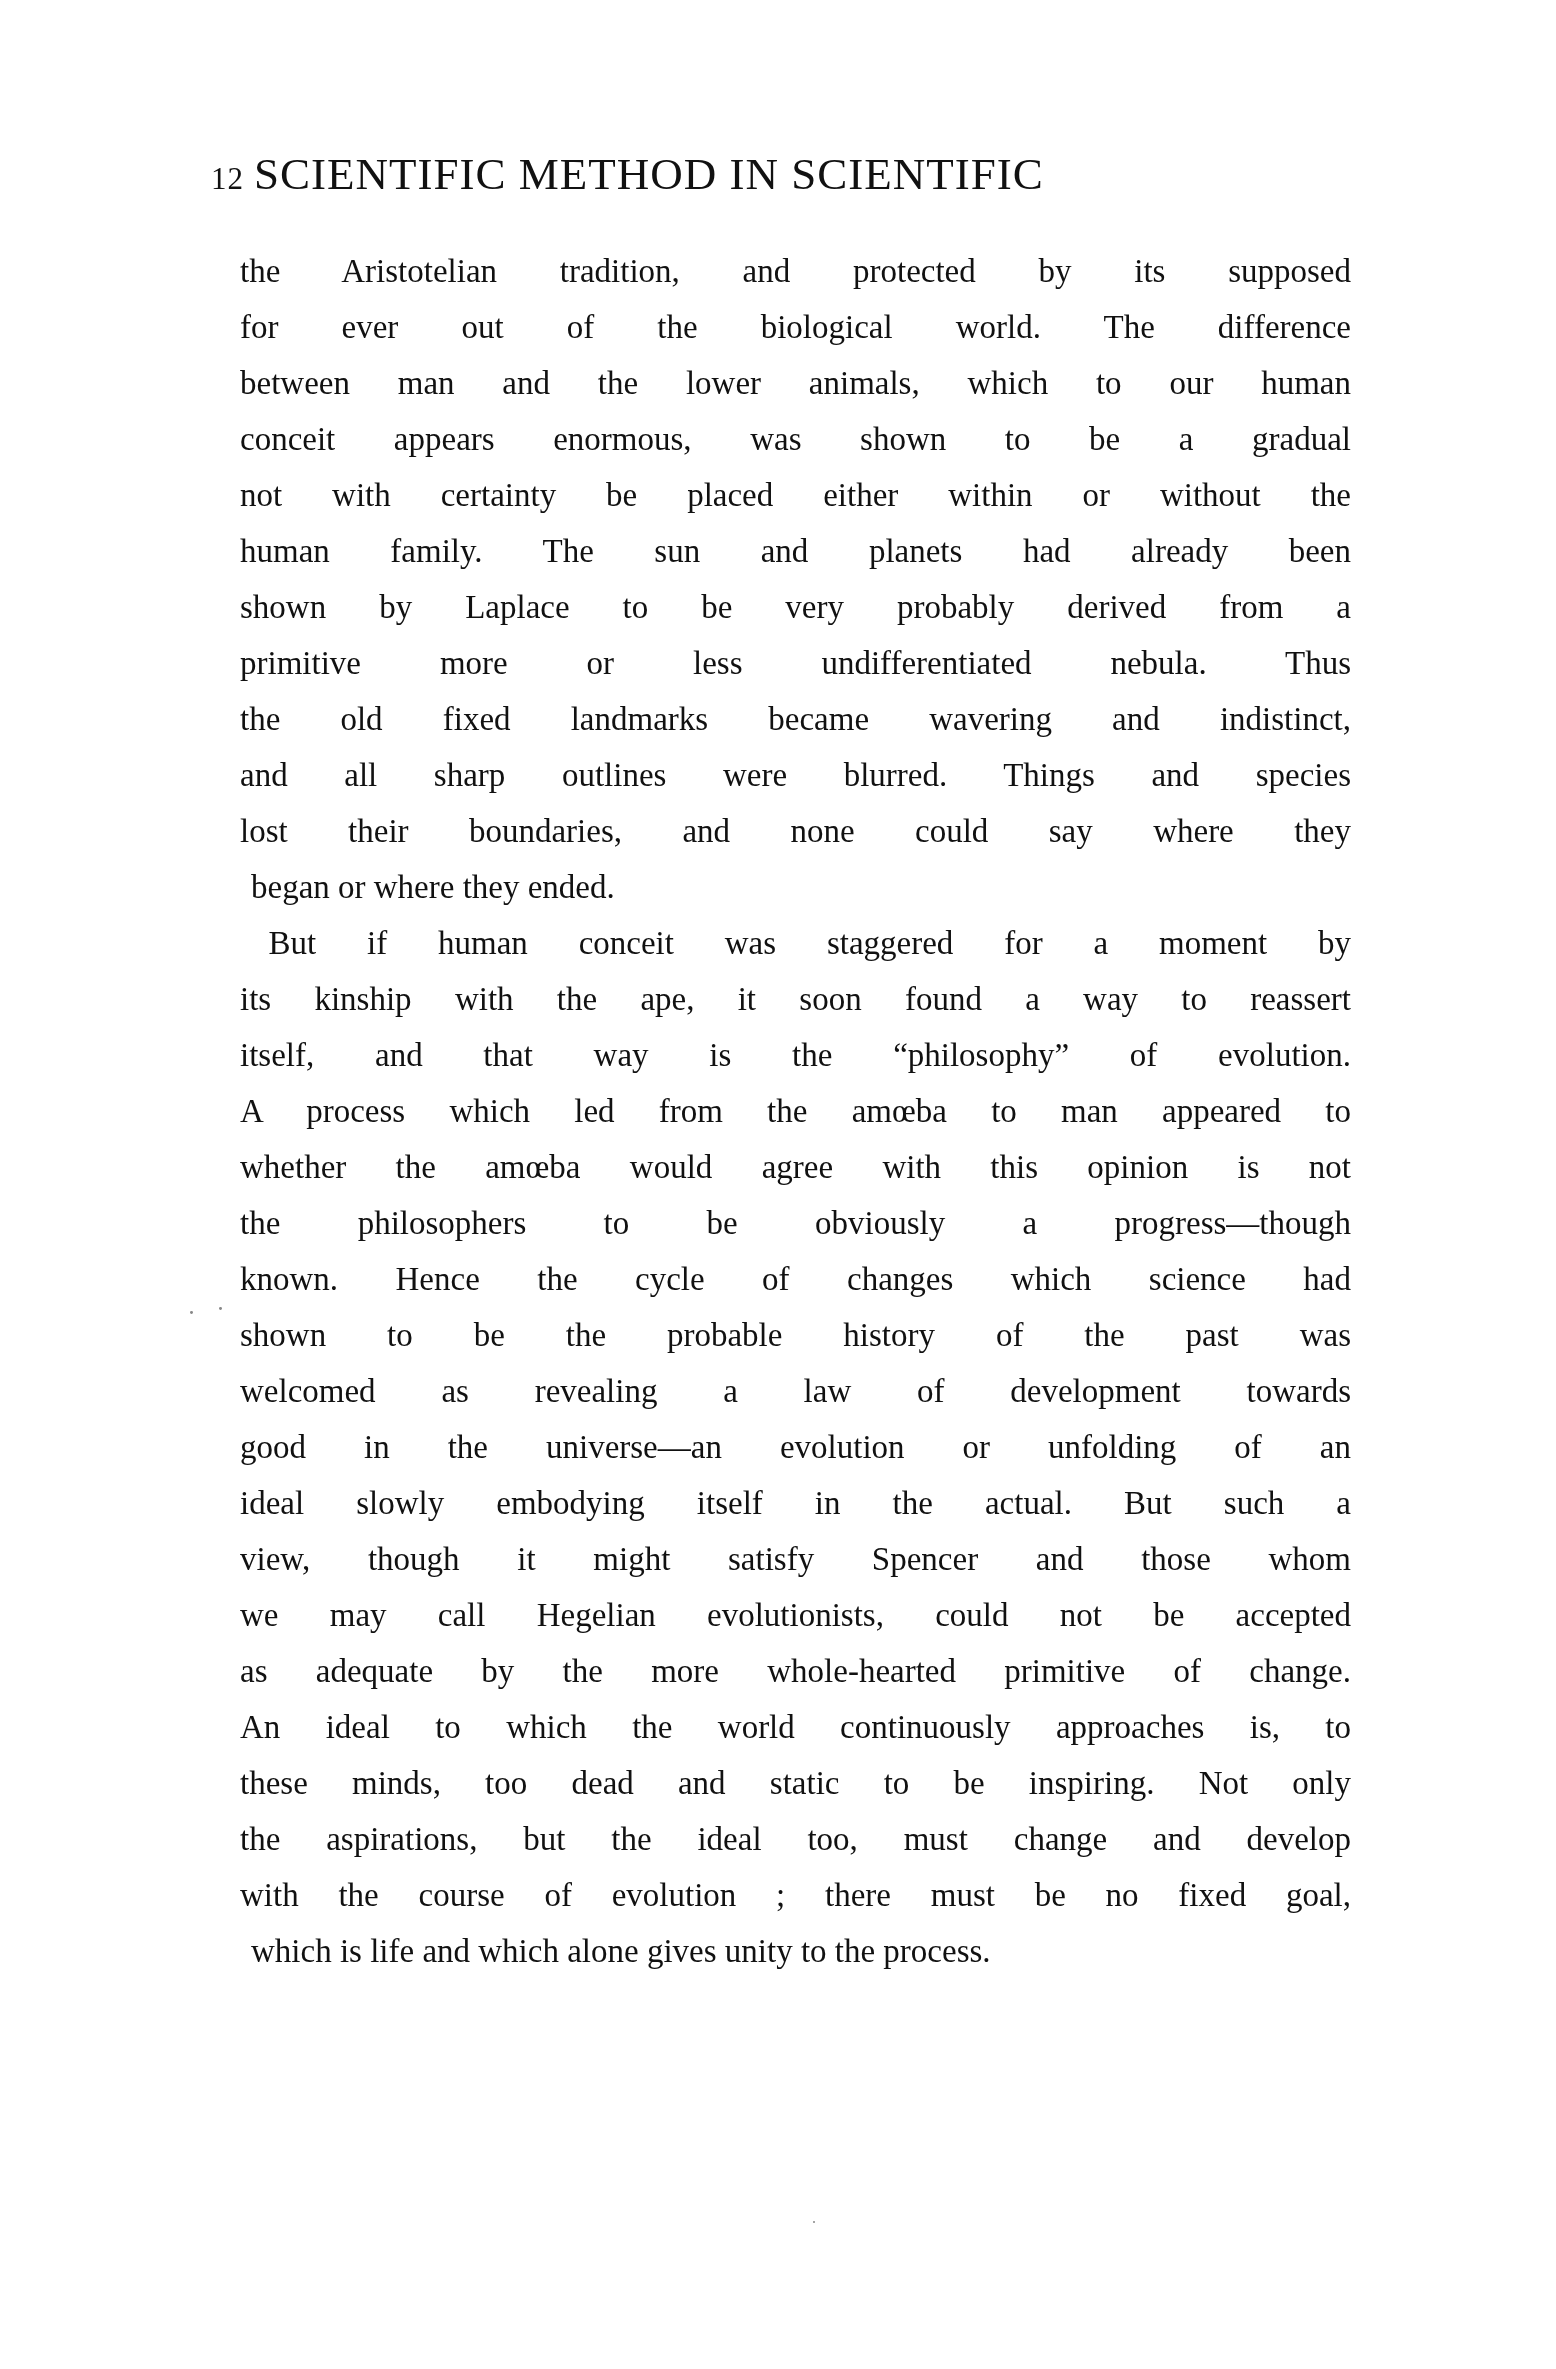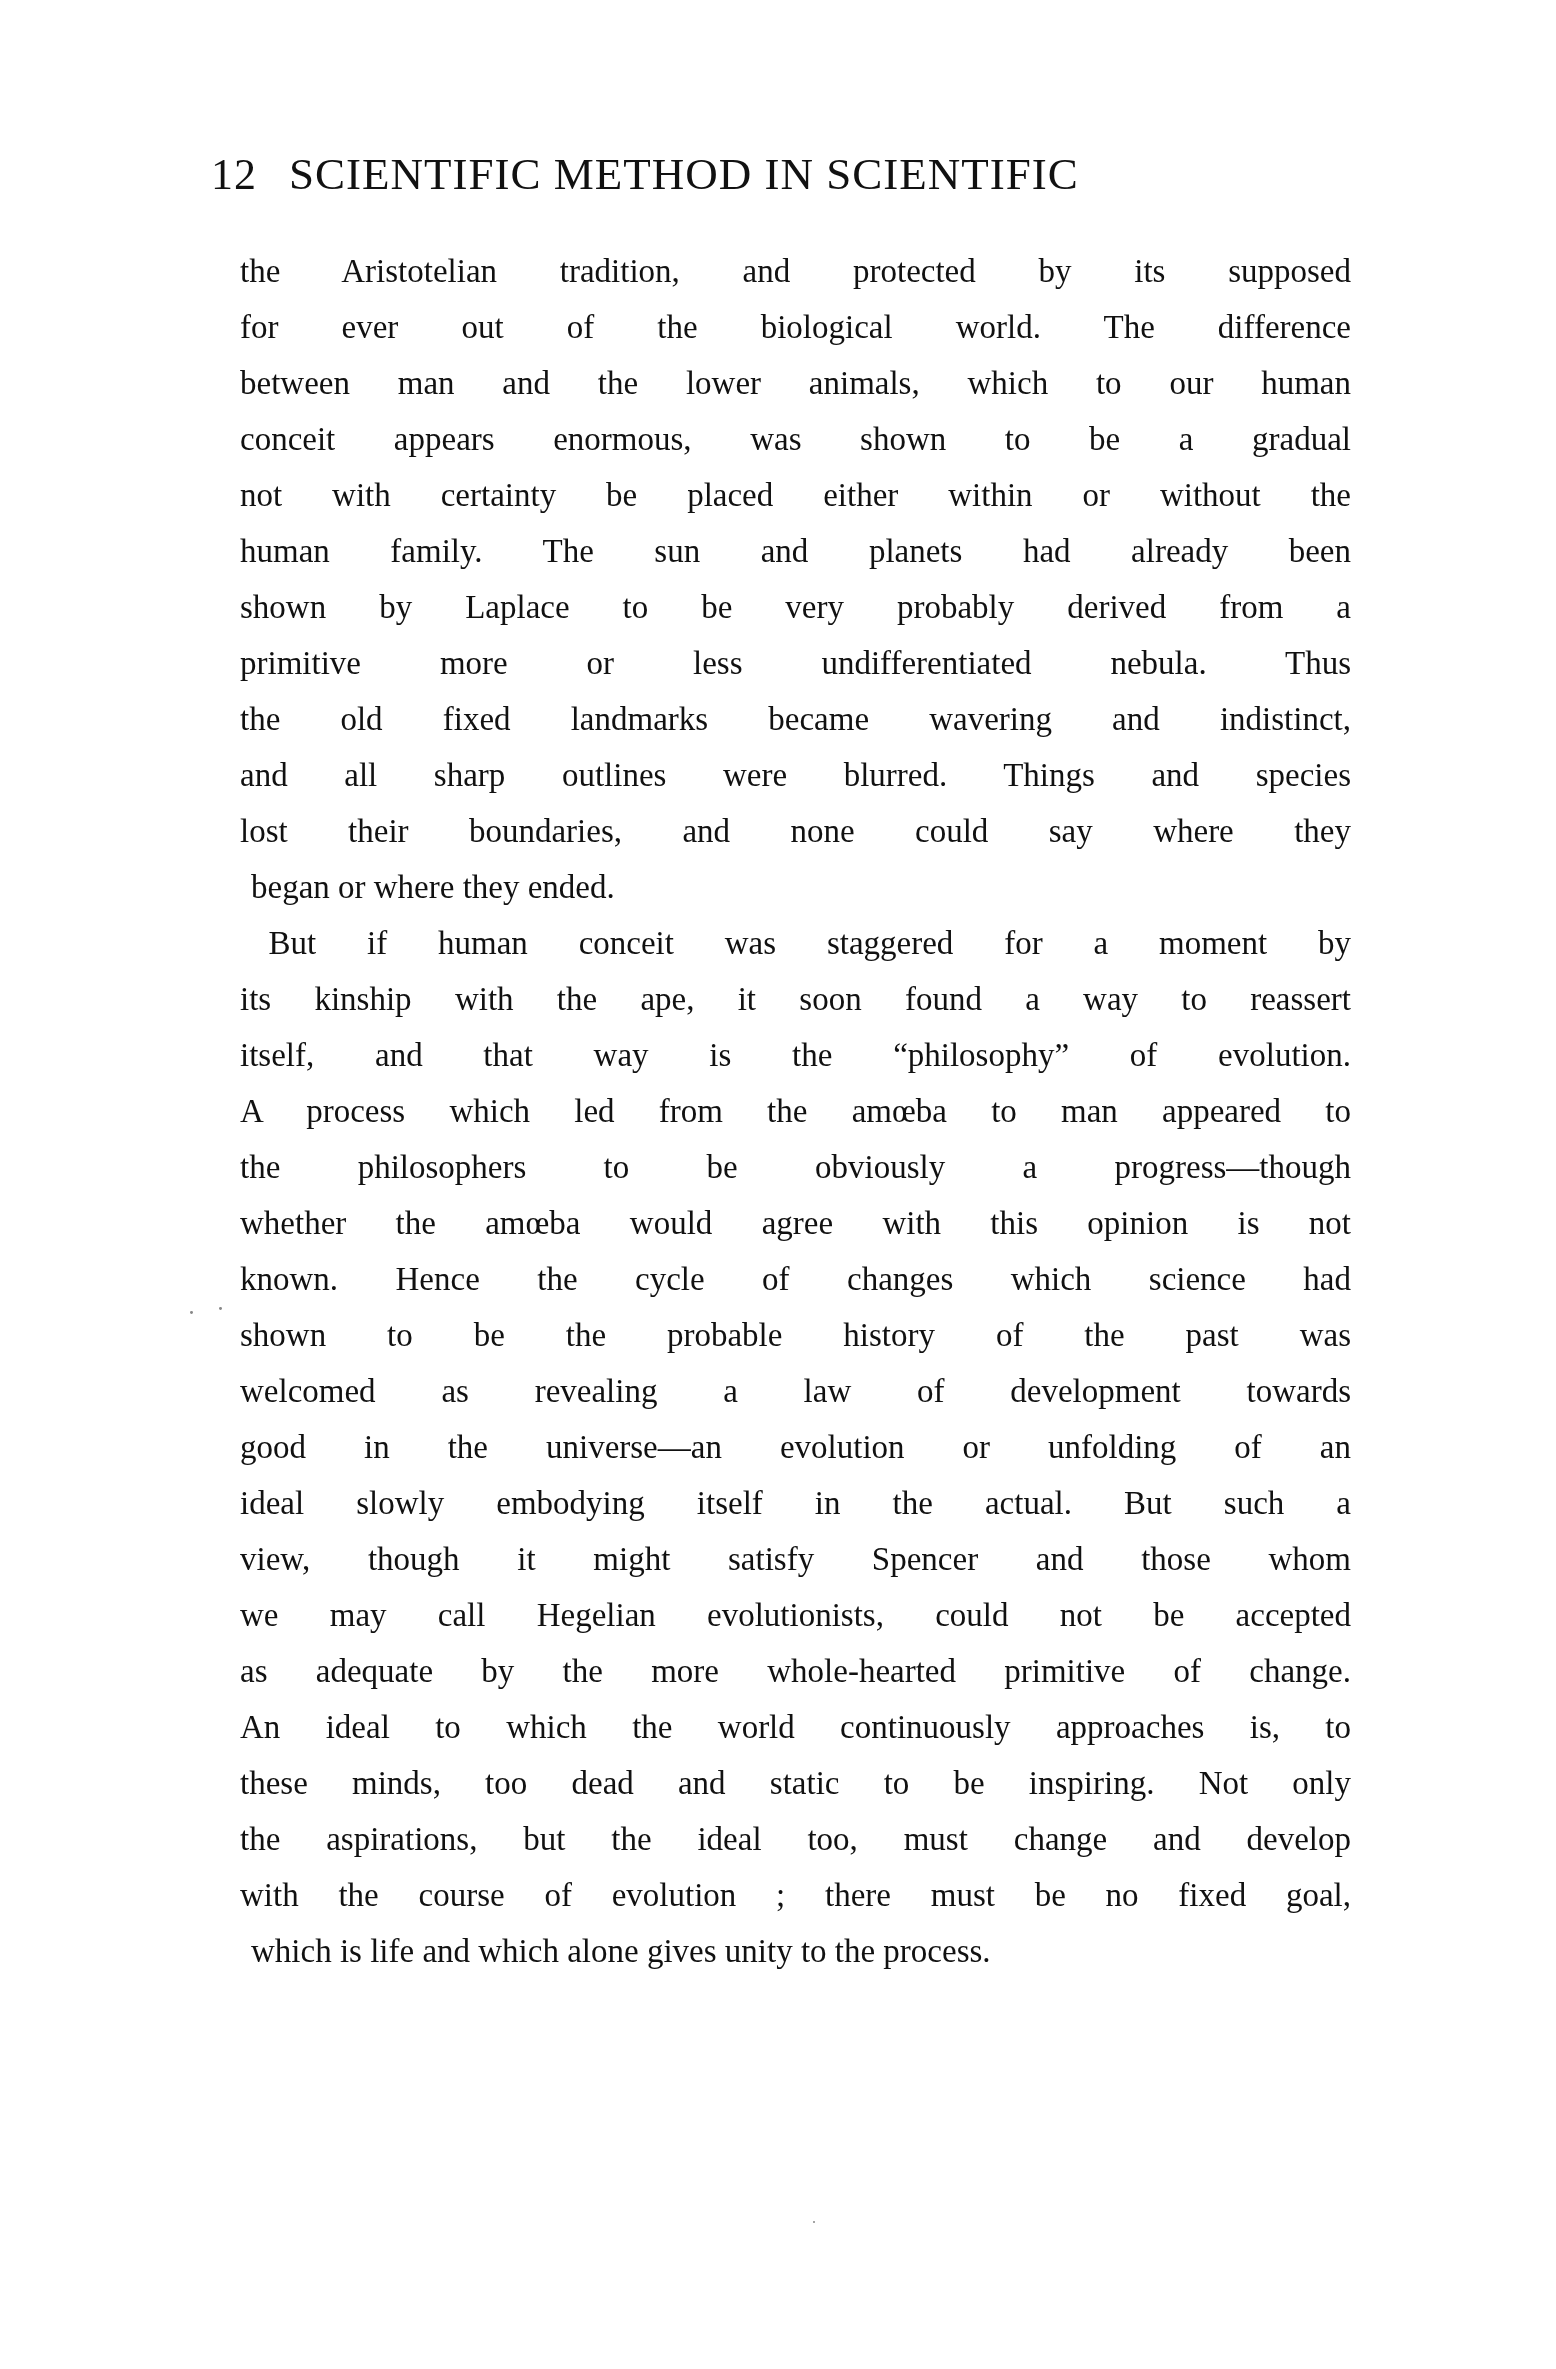--- a/index.html
+++ b/index.html
@@ -5,21 +5,21 @@
     html, body { margin: 0; padding: 0; background: #ffffff; }
     body {
       width: 1557px; height: 2369px; position: relative; overflow: hidden;
       font-family: "Liberation Serif", "DejaVu Serif", serif; color: #111111;
     }
     .page { position: absolute; left: 0; top: 0; width: 1557px; height: 2369px; }
     .header {
       position: absolute; left: 211px; top: 141px; width: 1141px; height: 67px;
       font-size: 45px; letter-spacing: 1px; white-space: nowrap; line-height: 67px;
     }
-    .header .pageno { font-size: 44px; margin-right: 32px; }
+    .header .pageno { font-size: 31px; margin-right: 10px; }
     .body-text { position: absolute; left: 240px; top: 243px; width: 1111px; }
     .line {
       height: 56px; line-height: 56px; font-size: 33px; white-space: nowrap;
       text-align: justify; text-align-last: justify;
     }
     .line.last { text-align-last: left; margin-left: 11px; }
     .line.indent { padding-left: 28.5px; }
     .speck { position: absolute; background: #888; border-radius: 50%; }
   </style>
 </head>
@@ -43,22 +43,22 @@
       <div class="line">the old fixed landmarks became wavering and indistinct,</div>
       <div class="line">and all sharp outlines were blurred. Things and species</div>
       <div class="line">lost their boundaries, and none could say where they</div>
       <div class="line last">began or where they ended.</div>
     </div>
     <div>
       <div class="line indent">But if human conceit was staggered for a moment by</div>
       <div class="line">its kinship with the ape, it soon found a way to reassert</div>
       <div class="line">itself, and that way is the “philosophy” of evolution.</div>
       <div class="line">A process which led from the amœba to man appeared to</div>
+      <div class="line">whether the amœba would agree with this opinion is not</div>
       <div class="line">the philosophers to be obviously a progress—though</div>
-      <div class="line">whether the amœba would agree with this opinion is not</div>
       <div class="line">known. Hence the cycle of changes which science had</div>
       <div class="line">shown to be the probable history of the past was</div>
       <div class="line">welcomed as revealing a law of development towards</div>
       <div class="line">good in the universe—an evolution or unfolding of an</div>
       <div class="line">ideal slowly embodying itself in the actual. But such a</div>
       <div class="line">view, though it might satisfy Spencer and those whom</div>
       <div class="line">we may call Hegelian evolutionists, could not be accepted</div>
       <div class="line">as adequate by the more whole-hearted primitive of change.</div>
       <div class="line">An ideal to which the world continuously approaches is, to</div>
       <div class="line">these minds, too dead and static to be inspiring. Not only</div>

